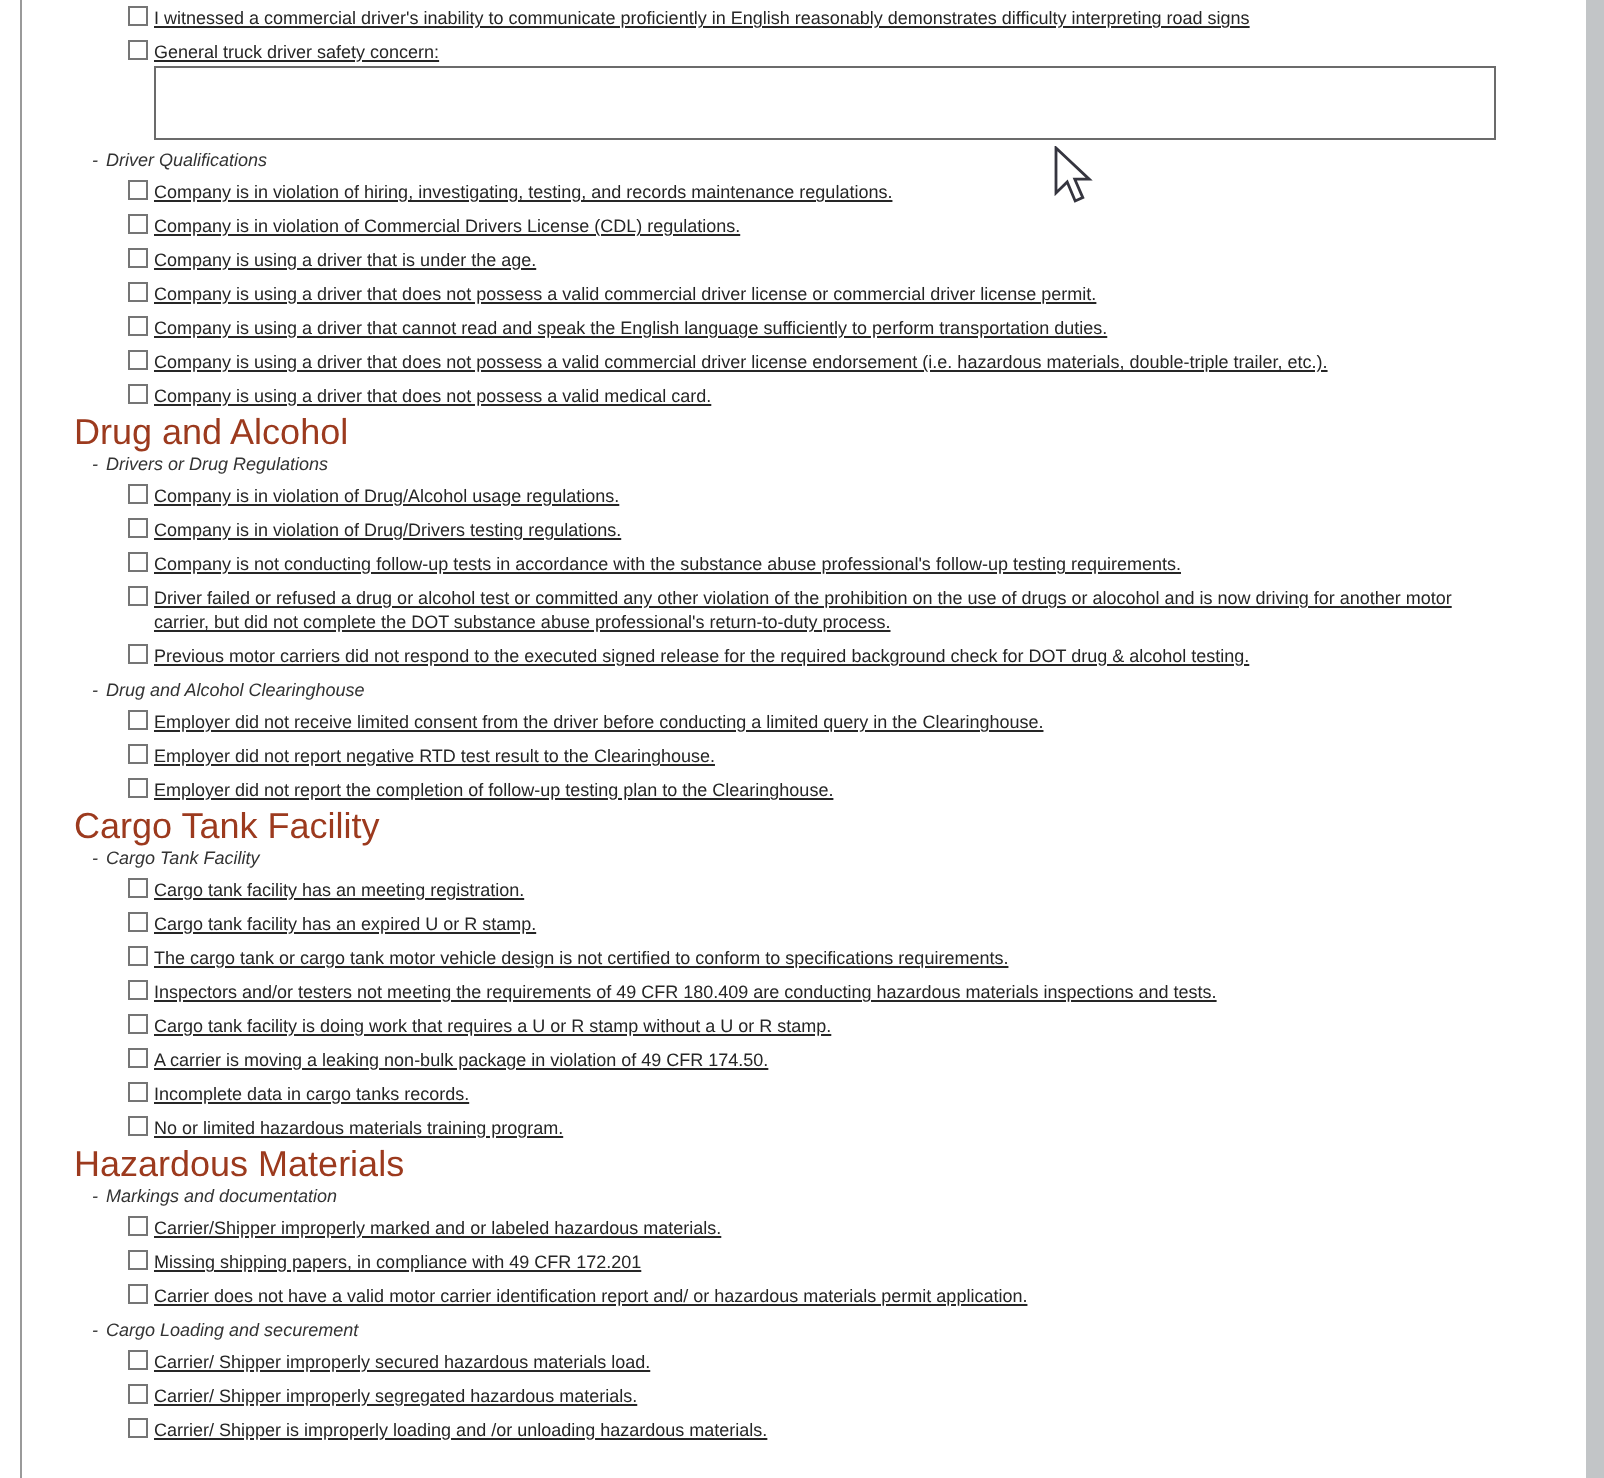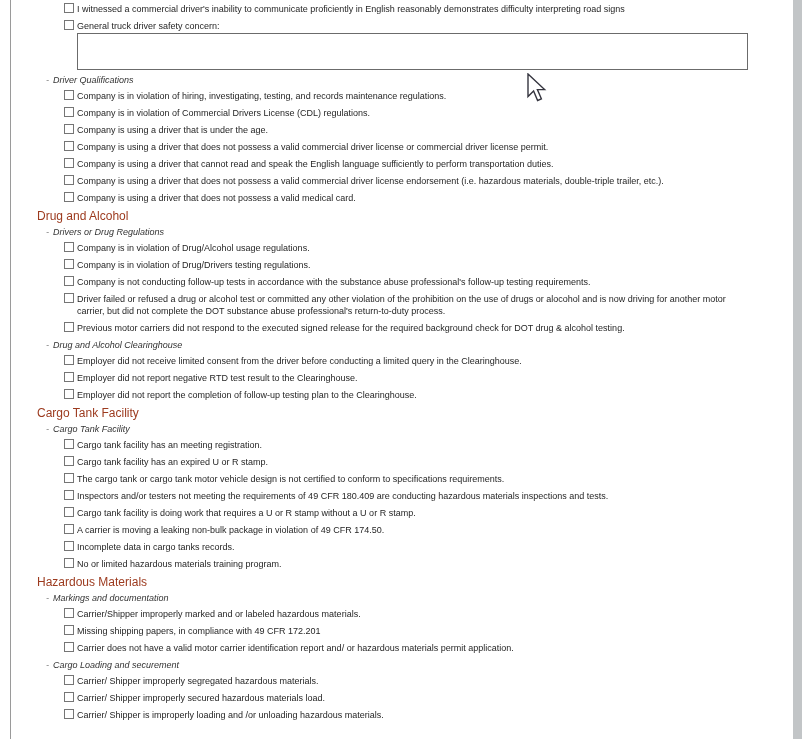--- a/index.html
+++ b/index.html
@@ -16,24 +16,24 @@
   .scrollbar {
     position:absolute; right:0; top:0; width:9px; height:739px;
     background:#c2c5c7; border-left:1px solid #ffffff;
   }
   .content { position:absolute; left:0; top:0; right:12px; padding-top:3px; font-size:9px; color:#262626; }
   .cb-row { display:flex; align-items:flex-start; margin:0 0 5px 64px; line-height:12px; }
   .checkbox {
     flex:none; width:10px; height:10px; box-sizing:border-box;
     border:1px solid #757575; background:#fff; margin:0 3px 0 0;
   }
-  .cb-label { max-width:672px; color:#262626; }
+  .cb-label { max-width:672px; color:#262626;text-decoration:underline; }
   .group-label { margin:0 0 4px 46px; line-height:12px; color:#333333;font-style:italic; }
   .group-label .dash { display:inline-block; margin-right:4px; color:#444; }
-  .section-heading { margin:4px 0 3px 37px; font-size:12px; line-height:14px; color:#9c3a1e; }
+  .section-heading { margin:4px 0 3px 37px; font-size:18px; line-height:14px; color:#9c3a1e; }
   .concern-textarea {
     display:block; margin:-4px 0 4px 77px; width:671px; height:37px;
     box-sizing:border-box; border:1px solid #6b6b6b; background:#fff;
     resize:none; font-family:"Liberation Sans","DejaVu Sans",sans-serif; font-size:9px;
     padding:2px; outline:none;
   }
   .cursor { position:absolute; left:527px; top:73px; pointer-events:none; }
 </style>
 </head>
 <body>
@@ -161,25 +161,25 @@
         <span class="checkbox"></span>
         <span class="cb-label">Missing shipping papers, in compliance with 49 CFR 172.201</span>
       </div>
       <div class="cb-row">
         <span class="checkbox"></span>
         <span class="cb-label">Carrier does not have a valid motor carrier identification report and/ or hazardous materials permit application.</span>
       </div>
       <div class="group-label"><span class="dash">-</span><span>Cargo Loading and securement</span></div>
       <div class="cb-row">
         <span class="checkbox"></span>
-        <span class="cb-label">Carrier/ Shipper improperly segregated hazardous materials.</span>
+        <span class="cb-label">Carrier/ Shipper improperly secured hazardous materials load.</span>
       </div>
       <div class="cb-row">
         <span class="checkbox"></span>
-        <span class="cb-label">Carrier/ Shipper improperly secured hazardous materials load.</span>
+        <span class="cb-label">Carrier/ Shipper improperly segregated hazardous materials.</span>
       </div>
       <div class="cb-row">
         <span class="checkbox"></span>
         <span class="cb-label">Carrier/ Shipper is improperly loading and /or unloading hazardous materials.</span>
       </div>
     </div>
 </div>
 
 <div class="scrollbar"></div>
 

